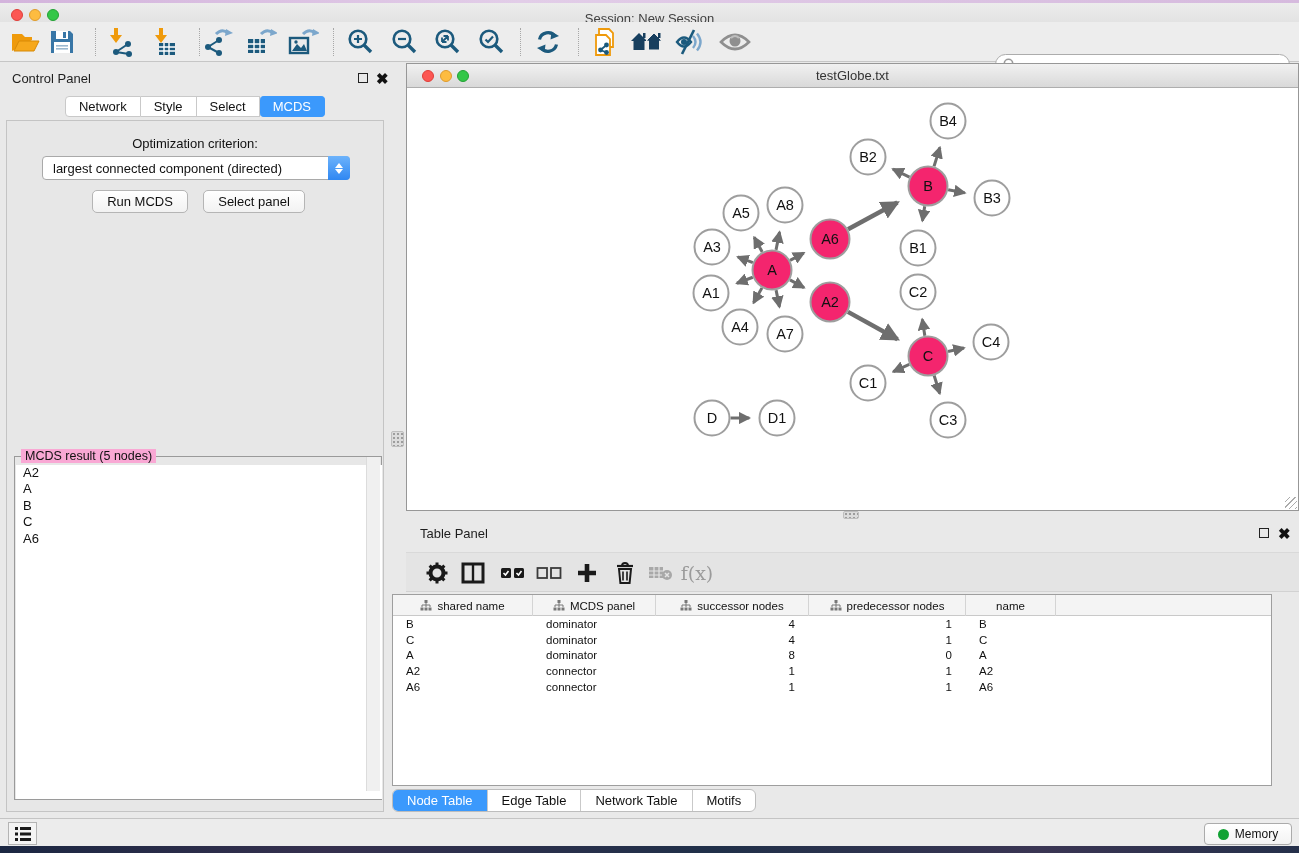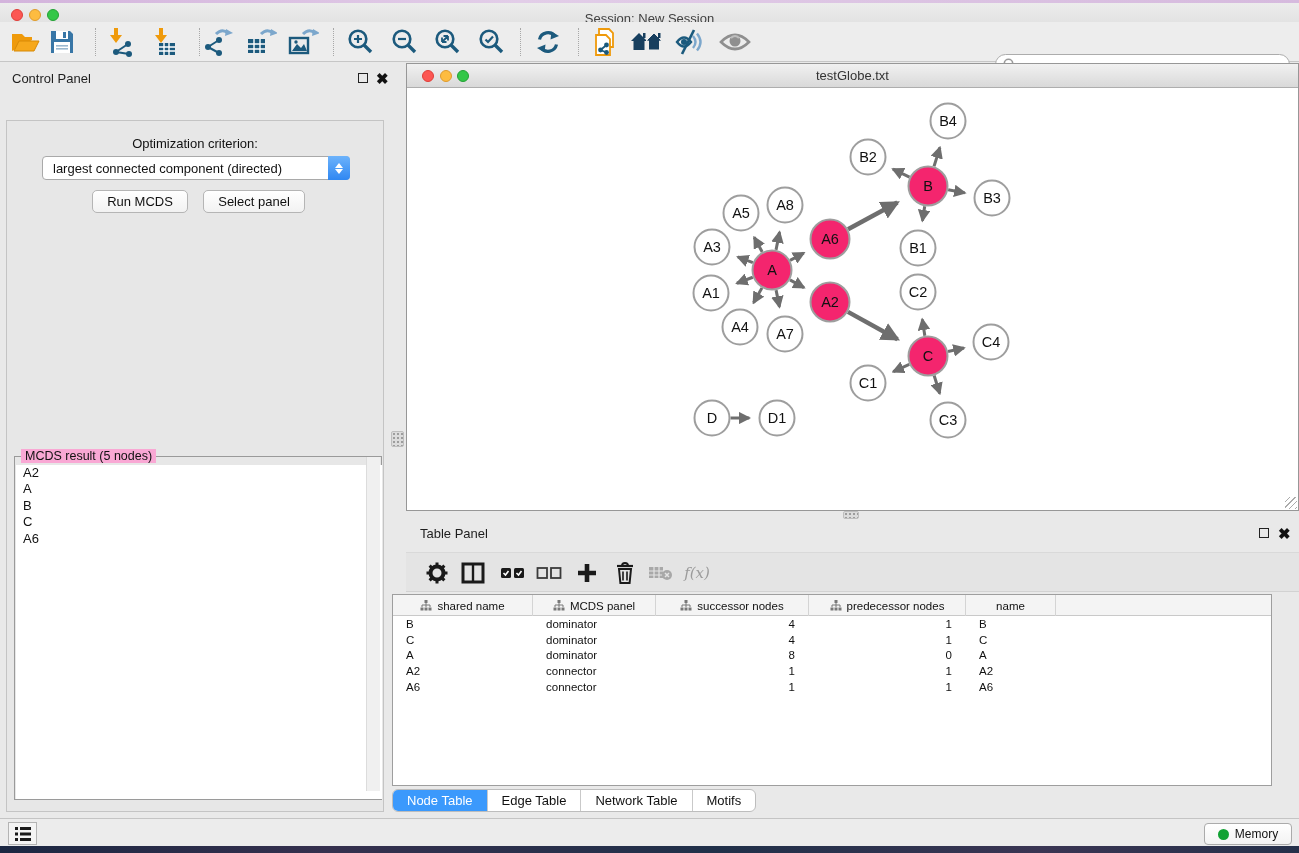--- a/index.html
+++ b/index.html
@@ -92,21 +92,21 @@
   .netcontent { position:absolute; left:0; top:24px; width:891px; height:422px; background:#fff; }
   .resize-grip { position:absolute; right:1px; bottom:1px; width:12px; height:12px;
     background:repeating-linear-gradient(135deg, transparent 0 3px, #ababab 3px 4px); }
 
   
   .tp-title-row { left:406px; top:520px; width:893px; height:28px; }
   .tp-toolbar { left:406px; top:552px; width:893px; height:40px; background:#e4e4e4;
     border-top:1px solid #d9d9d9; border-bottom:1px solid #d2d2d2; }
   .tp-icon { position:absolute; top:5px; width:34px; height:30px;
     display:flex; align-items:center; justify-content:center; }
-  .fx-label { font-family:"DejaVu Serif", serif; font-style:italic; font-size:15px; color:#9b9b9b; }
+  .fx-label { font-family:"DejaVu Serif", serif; font-size:19px; color:#9b9b9b; }
 
   .tablebox { left:392px; top:594px; width:880px; height:192px; background:#fff;
     border:1px solid #9e9e9e; overflow:hidden; }
   .thead { display:flex; height:21px; background:#f4f4f4; border-bottom:1px solid #c9c9c9; }
   .th { display:flex; align-items:center; justify-content:center; gap:5px;
     font-size:11.5px; color:#111; border-right:1px solid #d4d4d4; height:21px; }
   .trow { display:flex; height:15.8px; align-items:center; }
   .td { font-size:11.5px; color:#111; white-space:nowrap; overflow:hidden; }
 
   .btabs { left:392px; top:789px; width:893px; height:23px; display:flex; justify-content:flex-start; }
@@ -284,20 +284,26 @@
       </svg>
       <input type="text" placeholder="" style="">
     </div>
   </div>
 
   <div class="abs cp-title-row">
     <span class="abs panel-title" style="left:12px; top:8px">Control Panel</span>
     <span class="abs float-btn" style="left:358px; top:10px"></span>
     <span class="abs close-btn" style="left:376px; top:11px">✖</span>
   </div>
+  <div class="abs ctabs">
+      <div class="ctab">Network</div>
+      <div class="ctab">Style</div>
+      <div class="ctab">Select</div>
+      <div class="ctab active">MCDS</div>
+    </div>
   <div class="abs cp-box"></div>
   <div class="abs opt-label">Optimization criterion:</div>
   <div class="abs criterion">
     <span>largest connected component (directed)</span>
     <span class="stepper">
       <span class="tri-up"></span>
         <span class="tri-dn"></span>
     </span>
   </div>
   <button class="cp-btn" style="left:92px; width:96px">Run MCDS</button>

